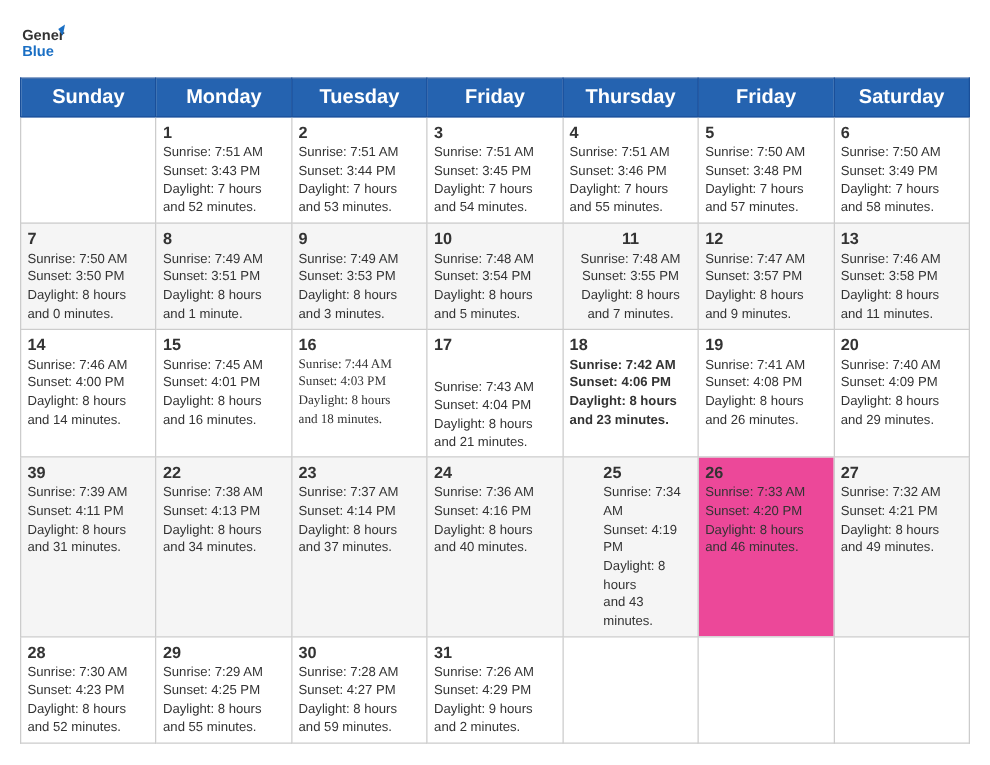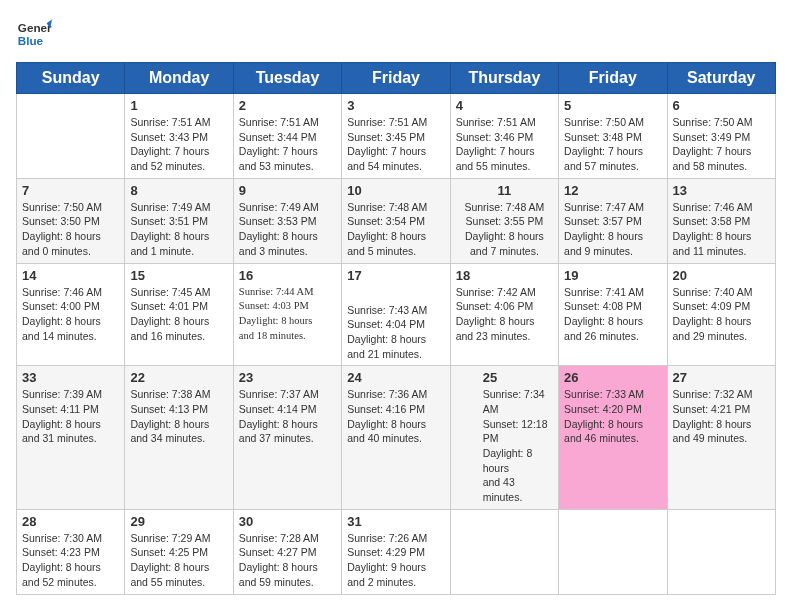--- a/index.html
+++ b/index.html
@@ -228,21 +228,21 @@
         </td>
         <td>
           <span class="day-num">17</span>
           <div class="cell-text" style="white-space: pre-line; margin-top: 20px;">Sunrise: 7:43 AM
 Sunset: 4:04 PM
 Daylight: 8 hours
 and 21 minutes.</div>
         </td>
         <td>
           <span class="day-num">18</span>
-          <div class="cell-text" style="white-space: pre-line;">Sunrise: 7:42 AM
+          <div class="cell-text" style="white-space: pre-line; font-weight: bold;">Sunrise: 7:42 AM
 Sunset: 4:06 PM
 Daylight: 8 hours
 and 23 minutes.</div>
         </td>
         <td>
           <span class="day-num">19</span>
           <div class="cell-text" style="white-space: pre-line;">Sunrise: 7:41 AM
 Sunset: 4:08 PM
 Daylight: 8 hours
 and 26 minutes.</div>
@@ -250,21 +250,21 @@
         <td>
           <span class="day-num">20</span>
           <div class="cell-text" style="white-space: pre-line;">Sunrise: 7:40 AM
 Sunset: 4:09 PM
 Daylight: 8 hours
 and 29 minutes.</div>
         </td>
       </tr>
       <tr style="background: rgb(245, 245, 245);">
         <td style="background: rgb(245, 245, 245);">
-          <span class="day-num">33</span>
+          <span class="day-num">39</span>
           <div class="cell-text" style="white-space: pre-line;">Sunrise: 7:39 AM
 Sunset: 4:11 PM
 Daylight: 8 hours
 and 31 minutes.</div>
         </td>
         <td style="background: rgb(245, 245, 245);">
           <span class="day-num">22</span>
           <div class="cell-text" style="white-space: pre-line;">Sunrise: 7:38 AM
 Sunset: 4:13 PM
 Daylight: 8 hours
@@ -280,25 +280,25 @@
         <td style="background: rgb(245, 245, 245);">
           <span class="day-num">24</span>
           <div class="cell-text" style="white-space: pre-line;">Sunrise: 7:36 AM
 Sunset: 4:16 PM
 Daylight: 8 hours
 and 40 minutes.</div>
         </td>
         <td style="background: rgb(245, 245, 245); padding-left: 32px;">
           <span class="day-num">25</span>
           <div class="cell-text" style="white-space: pre-line;">Sunrise: 7:34 AM
-Sunset: 12:18 PM
+Sunset: 4:19 PM
 Daylight: 8 hours
 and 43 minutes.</div>
         </td>
-        <td style="background: #f9a8d4; margin-left: 48px;">
+        <td style="background: #ec4899; margin-left: 48px;">
           <span class="day-num">26</span>
           <div class="cell-text" style="white-space: pre-line;">Sunrise: 7:33 AM
 Sunset: 4:20 PM
 Daylight: 8 hours
 and 46 minutes.</div>
         </td>
         <td style="background: rgb(245, 245, 245); margin-top: 40px;">
           <span class="day-num">27</span>
           <div class="cell-text" style="white-space: pre-line;">Sunrise: 7:32 AM
 Sunset: 4:21 PM

